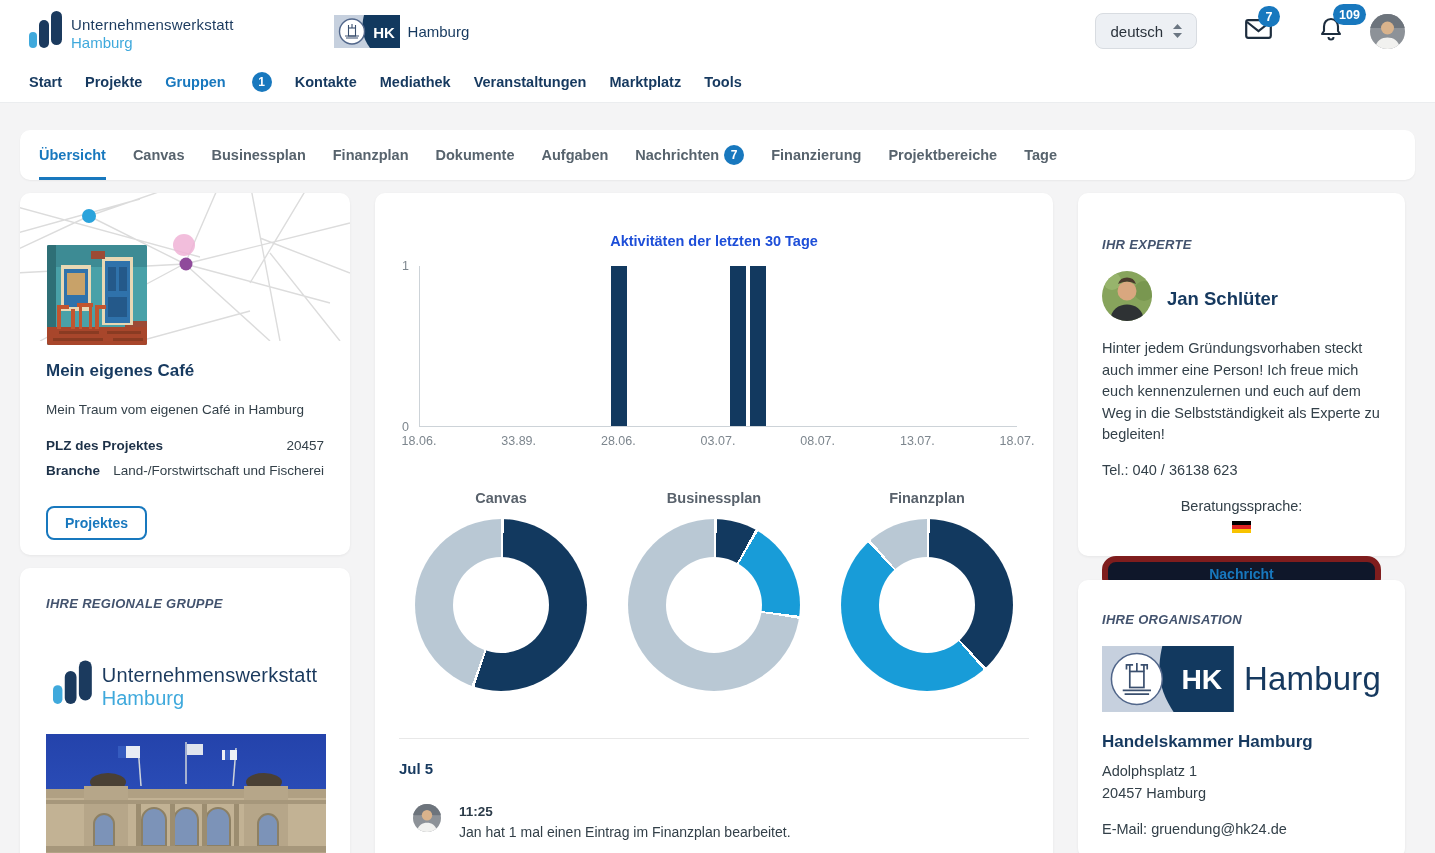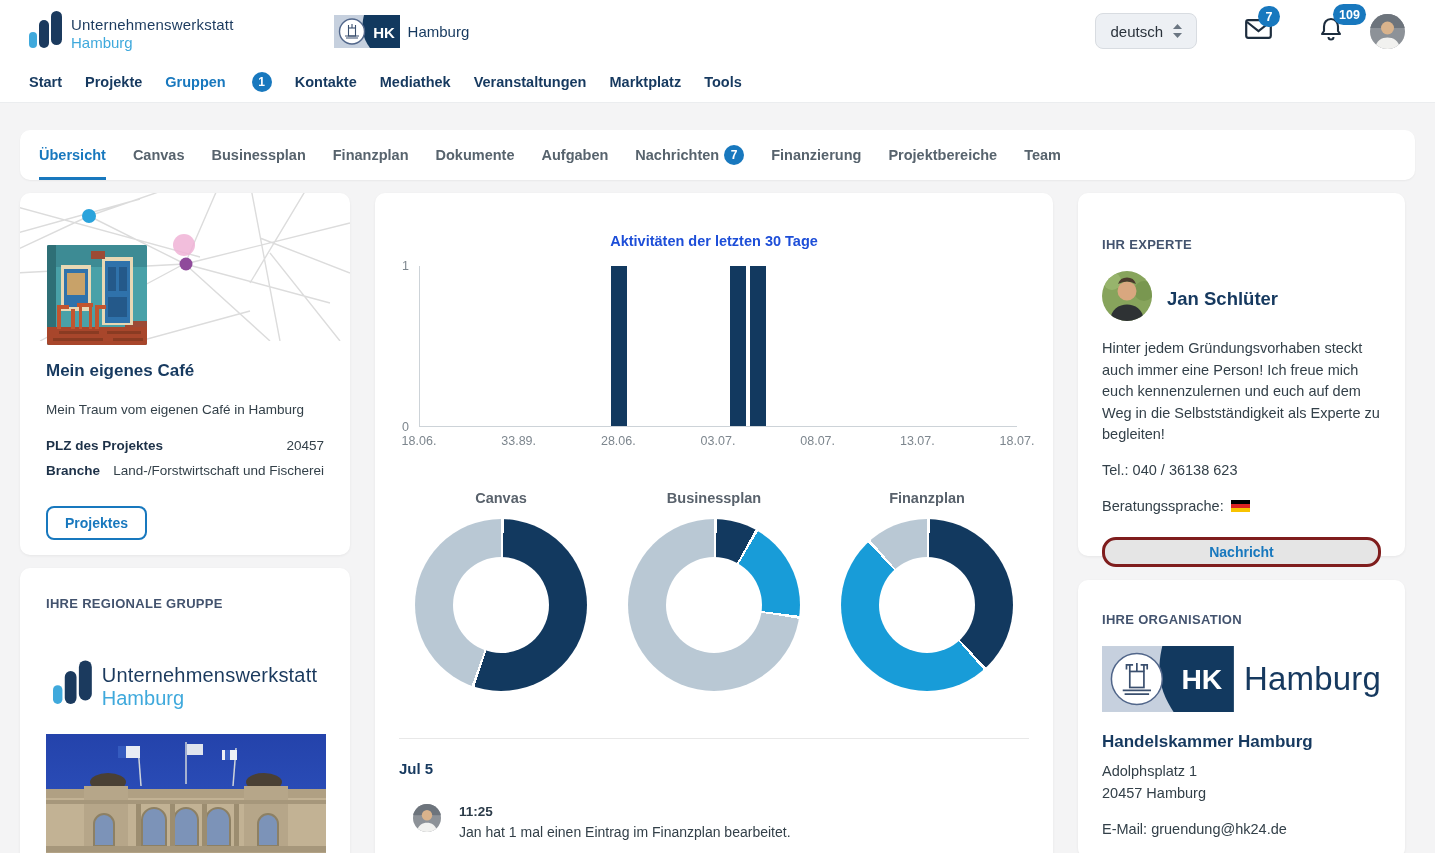--- a/index.html
+++ b/index.html
@@ -51,21 +51,21 @@
   .project-body { position:relative; padding:168px 26px 0 26px; }
   .project-title { font-size:17px; font-weight:700; color:#16395f; }
   .project-desc { font-size:13.5px; margin-top:21px; }
   .meta-row { display:flex; justify-content:space-between; font-size:13.5px; margin-top:10px; }
   .meta-row.first { margin-top:21px; }
   .meta-label { font-weight:700; color:#1d3148; flex:none; margin-right:12px; }
   .btn-outline { margin-top:28px; background:#fff; border:2px solid #1878be; color:#1878be;
     font-weight:700; font-size:14px; font-family:inherit; border-radius:8px; padding:7px 17px; cursor:pointer; }
   
   .group-card { margin-top:13px; height:420px; padding:28px 26px 0 26px; overflow:hidden; }
-  .card-heading { font-size:13px; font-weight:700; letter-spacing:.3px; color:#43536e; text-transform:uppercase; }
+  .card-heading { font-size:13px; font-weight:700; letter-spacing:.3px; color:#43536e; text-transform:uppercase;font-style:italic; }
   .uw-logo-lg { display:flex; align-items:flex-end; gap:9px; justify-content:center; margin-top:47px; }
   .uw-logo-lg .l1 { font-size:20px; font-weight:500; color:#1b3a5e; letter-spacing:.2px; }
   .uw-logo-lg .l2 { font-size:20px; font-weight:500; color:#3fa9dc; }
   .building-wrap { margin:24px auto 0; width:280px; }
   
   .chart-title { text-align:center; margin-top:40px; font-size:14.5px; font-weight:600; color:#1d4ed8; }
   .plot-wrap { position:relative; margin:17px 36px 0 44px; height:161px; }
   .plot { position:absolute; inset:0; border-left:1px solid #cdd3d8; border-bottom:1px solid #cdd3d8; }
   .bar { position:absolute; bottom:0; width:16px; transform:translateX(-50%); }
   .ytick { position:absolute; font-size:12.5px; color:#7d868e; right:100%; margin-right:10px; }
@@ -84,24 +84,24 @@
   .tl-avatar { width:28px; height:28px; border-radius:50%; overflow:hidden; flex:none; }
   .tl-time { font-size:13.5px; font-weight:700; color:#2b3b49; }
   .tl-text { font-size:14px; margin-top:5px; }
   
   .expert-card { height:363px; padding:44px 24px 0 24px; }
   .expert-row { display:flex; gap:15px; margin-top:19px; align-items:flex-start; }
   .avatar-lg { width:50px; height:50px; border-radius:50%; overflow:hidden; flex:none; }
   .expert-name { font-size:18.5px; font-weight:700; color:#16395f; margin-top:17px; }
   .expert-bio { font-size:14.5px; line-height:21.5px; margin-top:17px; }
   .expert-phone { font-size:14.5px; margin-top:16px; }
-  .lang-row { display:flex; align-items:center; gap:7px; font-size:14.5px; margin-top:20px; }
+  .lang-row { display:flex; align-items:center; gap:7px; font-size:14.5px; margin-top:20px;flex-direction:column; }
   .flag-de { width:19px; height:12px; display:inline-block;
     background:linear-gradient(#000 0 33%, #d22 33% 66%, #f8c300 66% 100%); }
-  .btn-pill { display:block; width:100%; margin-top:23px; background:#e5e5e5; border:3px solid #7f1d1d;
+  .btn-pill { display:block; width:100%; margin-top:23px; background:#0f172a; border:6px solid #7f1d1d;
     color:#1878be; font-weight:700; font-size:14px; font-family:inherit; border-radius:14px;
     padding:4px 0; cursor:pointer; }
   
   .org-card { margin-top:24px; height:278px; padding:32px 24px 0 24px; overflow:hidden; }
   .hk-logo-lg { display:flex; align-items:center; margin-top:17px; }
   .hk-city-lg { font-size:33px; color:#16395f; margin-left:10px; letter-spacing:.2px; }
   .org-name { font-size:17px; font-weight:700; color:#16395f; margin-top:18px; }
   .org-addr { font-size:14.5px; margin-top:8px; line-height:22px; }
   .org-email { font-size:14.5px; margin-top:17px; }
 </style>
@@ -219,21 +219,21 @@
       <span>Nachrichten</span>
       <span class="tab-badge">7</span>
     </div>
     <div class="tab">
       <span>Finanzierung</span>
     </div>
     <div class="tab">
       <span>Projektbereiche</span>
     </div>
     <div class="tab">
-      <span>Team</span>
+      <span>Tage</span>
     </div>
   </div>
 
 <main class="content">
   <div class="col-left">
     <section class="card project-card">
       <svg class="net-graphic" width="330" height="148" viewBox="0 0 330 148">
         <g stroke="#dcdcdc" stroke-width="1.4" fill="none">
           <path d="M-10 42 L120 6 M-10 12 L180 64 M-5 80 L165 71 M20 148 L164 71 M69 23 L165 71 M69 23 L-10 60 M69 23 L150 -5 M165 71 L200 -10 M165 71 L250 148 M165 71 L330 30 M165 71 L310 110 M230 -10 L260 148 M290 -10 L230 90 M330 80 L240 45 M320 148 L250 60 M120 148 L230 118"></path>
         </g>

